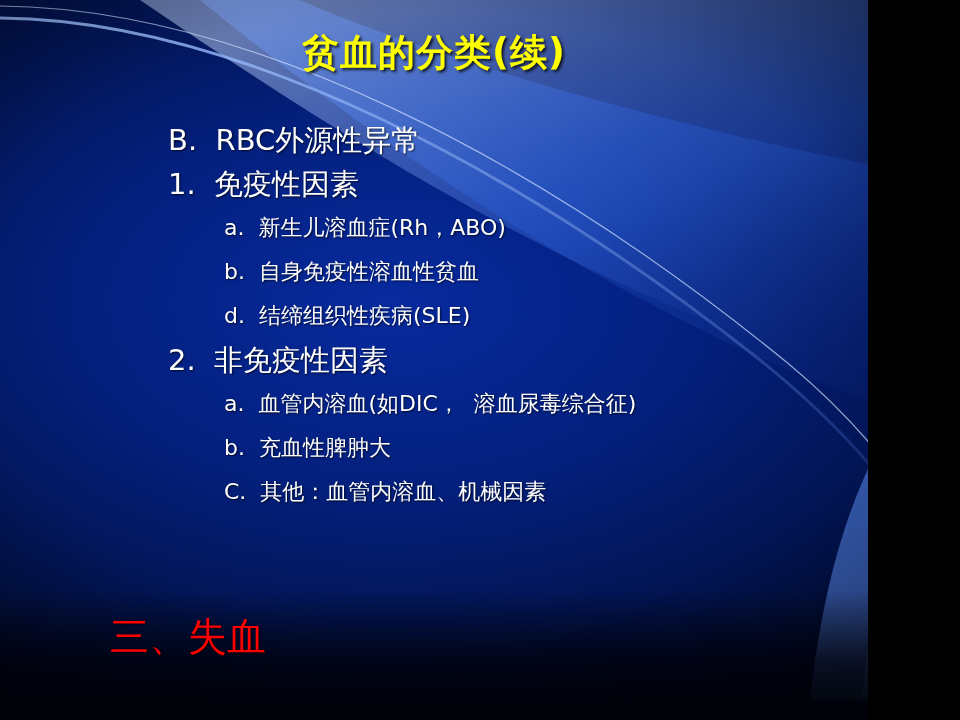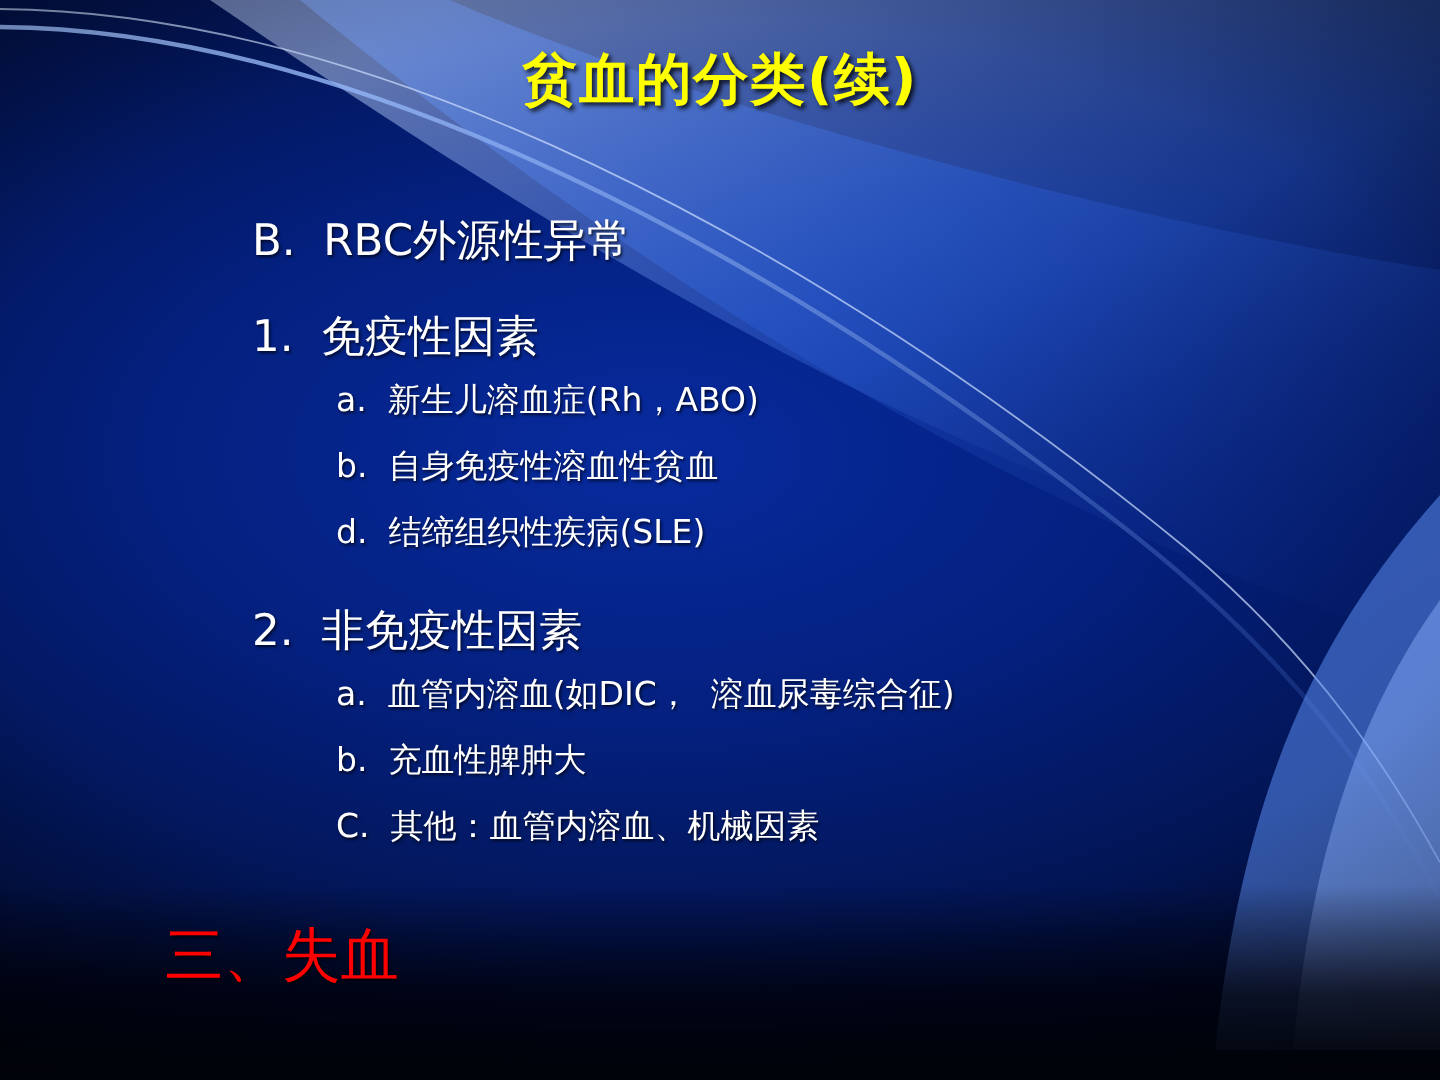--- a/index.html
+++ b/index.html
@@ -2,21 +2,21 @@
 <html><head>
 <meta charset="utf-8">
 <style>
   html, body {
     margin: 0;
     padding: 0;
     background: #000;
   }
   #slide {
     position: relative;
-    width: 960px;
+    width: 868px;
     height: 720px;
     overflow: hidden;
     background: #000814;
     font-family: "DejaVu Sans", sans-serif;
   }
   
   .bg-base {
     position: absolute;
     inset: 0;
     background:
@@ -57,21 +57,21 @@
     left: 168px;
     width: 770px;
     color: #ffffff;
     font-size: 29px;
     line-height: 44px;
     text-shadow: 1px 1px 2px rgba(0,0,0,0.7);
   }
   .line {
     white-space: pre;
   }
-  .lvl1 { padding-left: 0px; margin-top: 20px; }
+  .lvl1 { padding-left: 0px; }
   .lvl2 { padding-left: 56px; font-size: 22px; }
   .red-line {
     position: absolute;
     top: 610px;
     left: 110px;
     color: #ff0000;
     font-size: 39px;
     text-shadow: 1px 1px 2px rgba(0,0,0,0.7);
     white-space: pre;
   }

